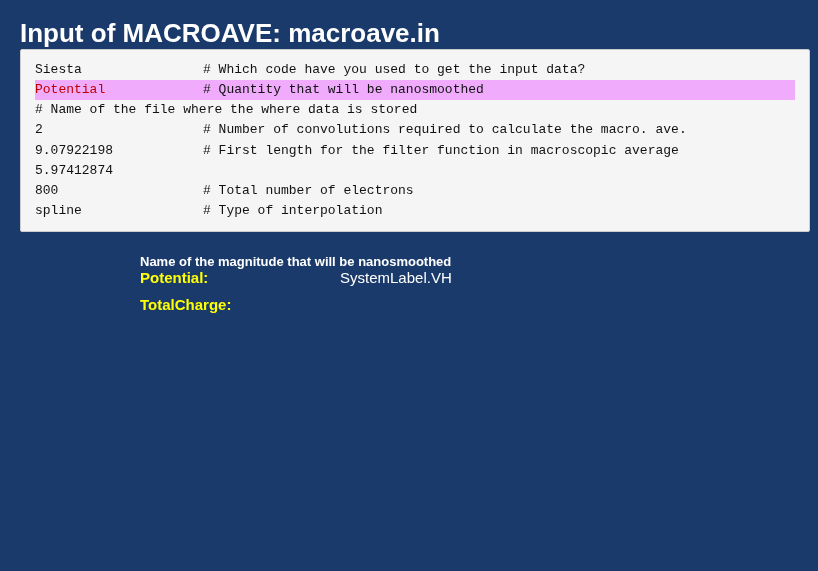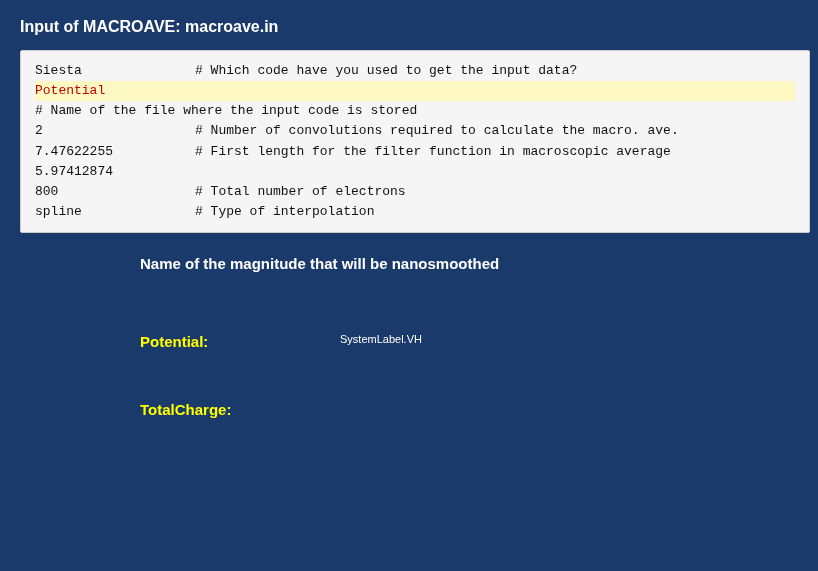--- a/index.html
+++ b/index.html
@@ -16,46 +16,46 @@
     .page-container {
       width: 818px;
       height: 571px;
       padding: 18px 20px 18px 20px;
       display: flex;
       flex-direction: column;
       gap: 0;
     }
 
     .page-title {
-      font-size: 16px;
+      font-size: 26px;
       font-weight: bold;
       color: white;
-      margin-bottom: 14px;
+      margin-bottom: 0;
     }
 
     .code-box {
       background-color: #f5f5f5;
       border: 1px solid #ccc;
       border-radius: 2px;
       padding: 10px 14px;
       font-family: 'Courier New', Courier, monospace;
       font-size: 13px;
       color: #111;
       line-height: 1.55;
       width: 790px;
     }
 
     .code-row {
       display: flex;
       flex-direction: row;
-      gap: 0;
+      gap: 8px;
     }
 
     .code-row.highlighted {
-      background-color: #fef9c3;
+      background-color: #f0abfc;
     }
 
     .code-key {
       width: 160px;
       color: #111;
     }
 
     .code-row.highlighted .code-key {
       color: #c00000;
     }
@@ -64,77 +64,76 @@
       color: #111;
       flex: 1;
     }
 
     .description-section {
       margin-top: 22px;
       padding-left: 120px;
     }
 
     .description-title {
-      font-size: 15px;
+      font-size: 13px;
       font-weight: bold;
       color: white;
-      margin-bottom: 20px;
     }
 
     .options-table {
       display: flex;
       flex-direction: column;
       gap: 10px;
     }
 
     .option-row {
       display: flex;
       flex-direction: row;
-      align-items: flex-start;
+      align-items: flex-end;
       gap: 0;
-      margin-top: 41px;
     }
 
     .option-key {
       width: 200px;
       font-size: 15px;
       font-weight: bold;
       color: #ffff00;
     }
 
     .option-value {
-      font-size: 11px;
+      font-size: 15px;
       color: white;
     }
   </style>
 </head>
 <body>
 
 <div class="page-container">
 
   <div class="page-title">Input of MACROAVE: macroave.in</div>
 
   <div class="code-box">
 
   <div class="code-row">
         <span class="code-key">Siesta</span>
         <span class="code-comment"># Which code have you used to get the input data?</span>
       </div>
       <div class="code-row highlighted">
         <span class="code-key">Potential</span>
+        <span class="code-comment"># Quantity that will be nanosmoothed</span>
       </div>
       <div class="code-row">
-        <span class="code-comment"># Name of the file where the input code is stored</span>
+        <span class="code-comment"># Name of the file where the where data is stored</span>
       </div>
       <div class="code-row">
         <span class="code-key">2</span>
         <span class="code-comment"># Number of convolutions required to calculate the macro. ave.</span>
       </div>
       <div class="code-row">
-        <span class="code-key">7.47622255</span>
+        <span class="code-key">9.07922198</span>
         <span class="code-comment"># First length for the filter function in macroscopic average</span>
       </div>
       <div class="code-row">
         <span class="code-key">5.97412874</span>
       </div>
       <div class="code-row">
         <span class="code-key">800</span>
         <span class="code-comment"># Total number of electrons</span>
       </div>
       <div class="code-row">

